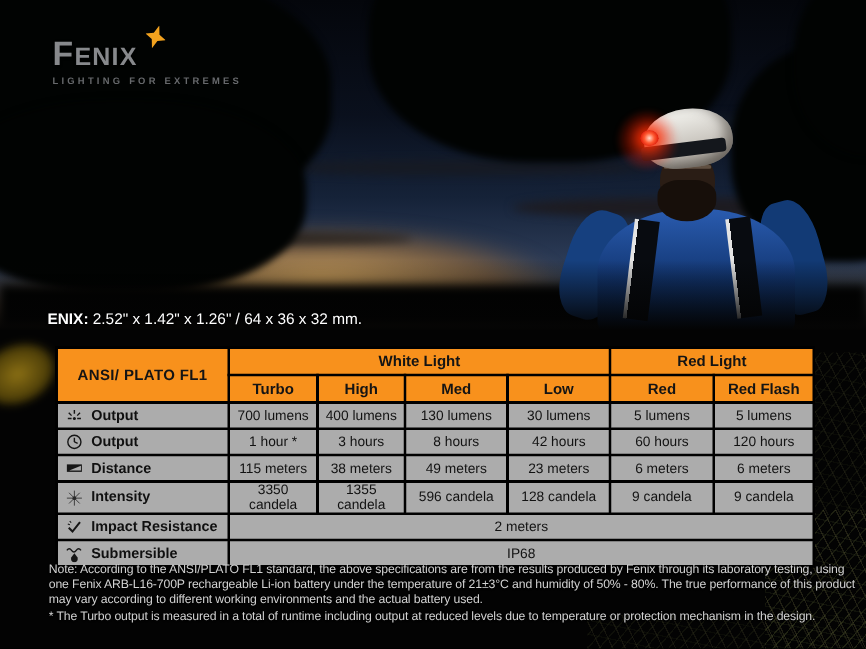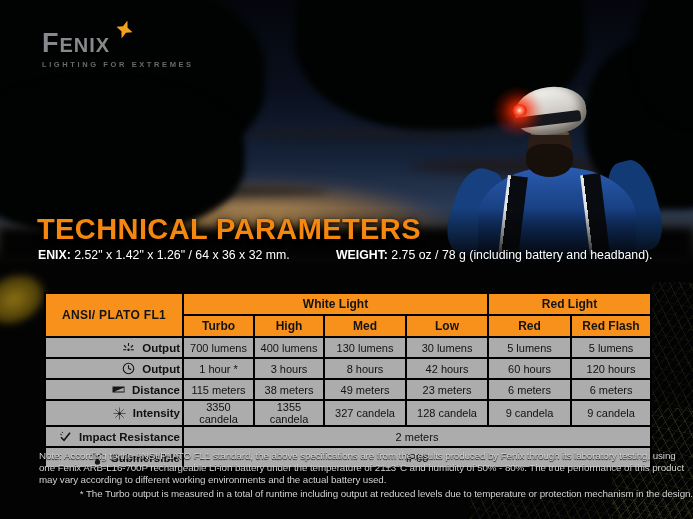--- a/index.html
+++ b/index.html
@@ -76,33 +76,33 @@
   
   .title{position:absolute;left:37px;top:213px;font-size:29px;font-weight:bold;color:#f5870f;
          letter-spacing:.4px;text-shadow:0 1px 3px rgba(0,0,0,.95),0 0 10px rgba(0,0,0,.7);white-space:nowrap;}
   .specs-line{position:absolute;left:0;top:248px;width:693px;height:16px;color:#fff;font-size:12.3px;
          text-shadow:0 1px 2px #000;white-space:nowrap;}
   .spec-size{position:absolute;left:38px;}
   .spec-weight{position:absolute;left:336px;}
   .spec-label{font-weight:bold;}
 
   
-  table.spec{position:absolute;left:44px;top:292px;width:606px;border-collapse:collapse;table-layout:fixed;}
+  table.spec{position:absolute;left:44px;top:277px;width:606px;border-collapse:collapse;table-layout:fixed;}
   table.spec th,table.spec td{border:2px solid #000;padding:0 2px;overflow:hidden;}
   table.spec thead th{background:#f8911c;color:#141414;font-size:12px;font-weight:bold;height:20px;}
   th.corner{font-size:12.5px;letter-spacing:.3px;}
   table.spec tbody td{background:#acacac;color:#121212;height:19px;font-size:11px;text-align:center;font-weight:normal;}
   td.rowlabel{text-align:left;}
-  .labwrap{display:flex;align-items:center;gap:6px;padding-left:4px;font-weight:bold;font-size:11.5px;color:#101010;justify-content:flex-end;}
+  .labwrap{display:flex;align-items:center;gap:6px;padding-left:4px;font-weight:bold;font-size:11.5px;color:#101010;}
   .labwrap svg{flex:none;}
 
   
   .notes{position:absolute;left:39px;top:450px;width:654px;color:#d2d2d2;font-size:9.8px;line-height:1.25;
          letter-spacing:-.1px;text-shadow:0 1px 1px #000;}
-  .notes .turbo-note{margin-top:1px;white-space:nowrap;text-align:right;}
+  .notes .turbo-note{margin-top:1px;white-space:nowrap;}
 </style>
 </head>
 <body>
 
 <div class="stage">
 
   <div class="photo">
     <div class="sky"></div>
     <div class="glow-horizon"></div>
     <div class="glow-corner"></div>
@@ -135,25 +135,23 @@
   <div class="grass-patch g1"></div>
   <div class="grass-patch g2"></div>
   <div class="grass-patch g3"></div>
 
   <div class="logo">
     <div class="logo-star"></div>
     <div class="logo-brand"><span class="cap">F</span><span class="rest">ENIX</span></div>
     <div class="logo-tagline">LIGHTING FOR EXTREMES</div>
   </div>
 
-  <div class="title">TECHNICAL PARAMETERS</div>
 
   <div class="specs-line">
     <span class="spec-size"><span class="spec-label">ENIX:</span> <span>2.52" x 1.42" x 1.26" / 64 x 36 x 32 mm.</span></span>
-    <span class="spec-weight"><span class="spec-label">WEIGHT:</span> <span>2.75 oz / 78 g (including battery and headband).</span></span>
   </div>
 
   <table class="spec">
     <colgroup>
       <col style="width:138px">
         <col style="width:71px">
         <col style="width:70px">
       <col style="width:82px">
         <col style="width:82px">
         <col style="width:83px">
@@ -242,21 +240,21 @@
                 <line x1="4.3" y1="4.3" x2="15.7" y2="15.7"></line>
                   <line x1="15.7" y1="4.3" x2="4.3" y2="15.7"></line>
               </g>
                 <circle cx="10" cy="10" r="2" fill="#2a2a2a"></circle>
             </svg>
             <span>Intensity</span>
           </div>
         </td>
         <td>3350 candela</td>
         <td>1355 candela</td>
-        <td>327 candela</td>
+        <td>596 candela</td>
         <td>128 candela</td>
         <td>9 candela</td>
         <td>9 candela</td>
       </tr>
       <tr>
         <td class="rowlabel">
           <div class="labwrap">
             <svg width="15" height="15" viewBox="0 0 20 20">
               <path d="M4 11 L8 15 L16 5" stroke="#161616" stroke-width="2.2" fill="none"></path>
               <path d="M3 7 l2.2 .8 M5 3.8 l1.6 1.6" stroke="#161616" stroke-width="1.2" fill="none"></path>

